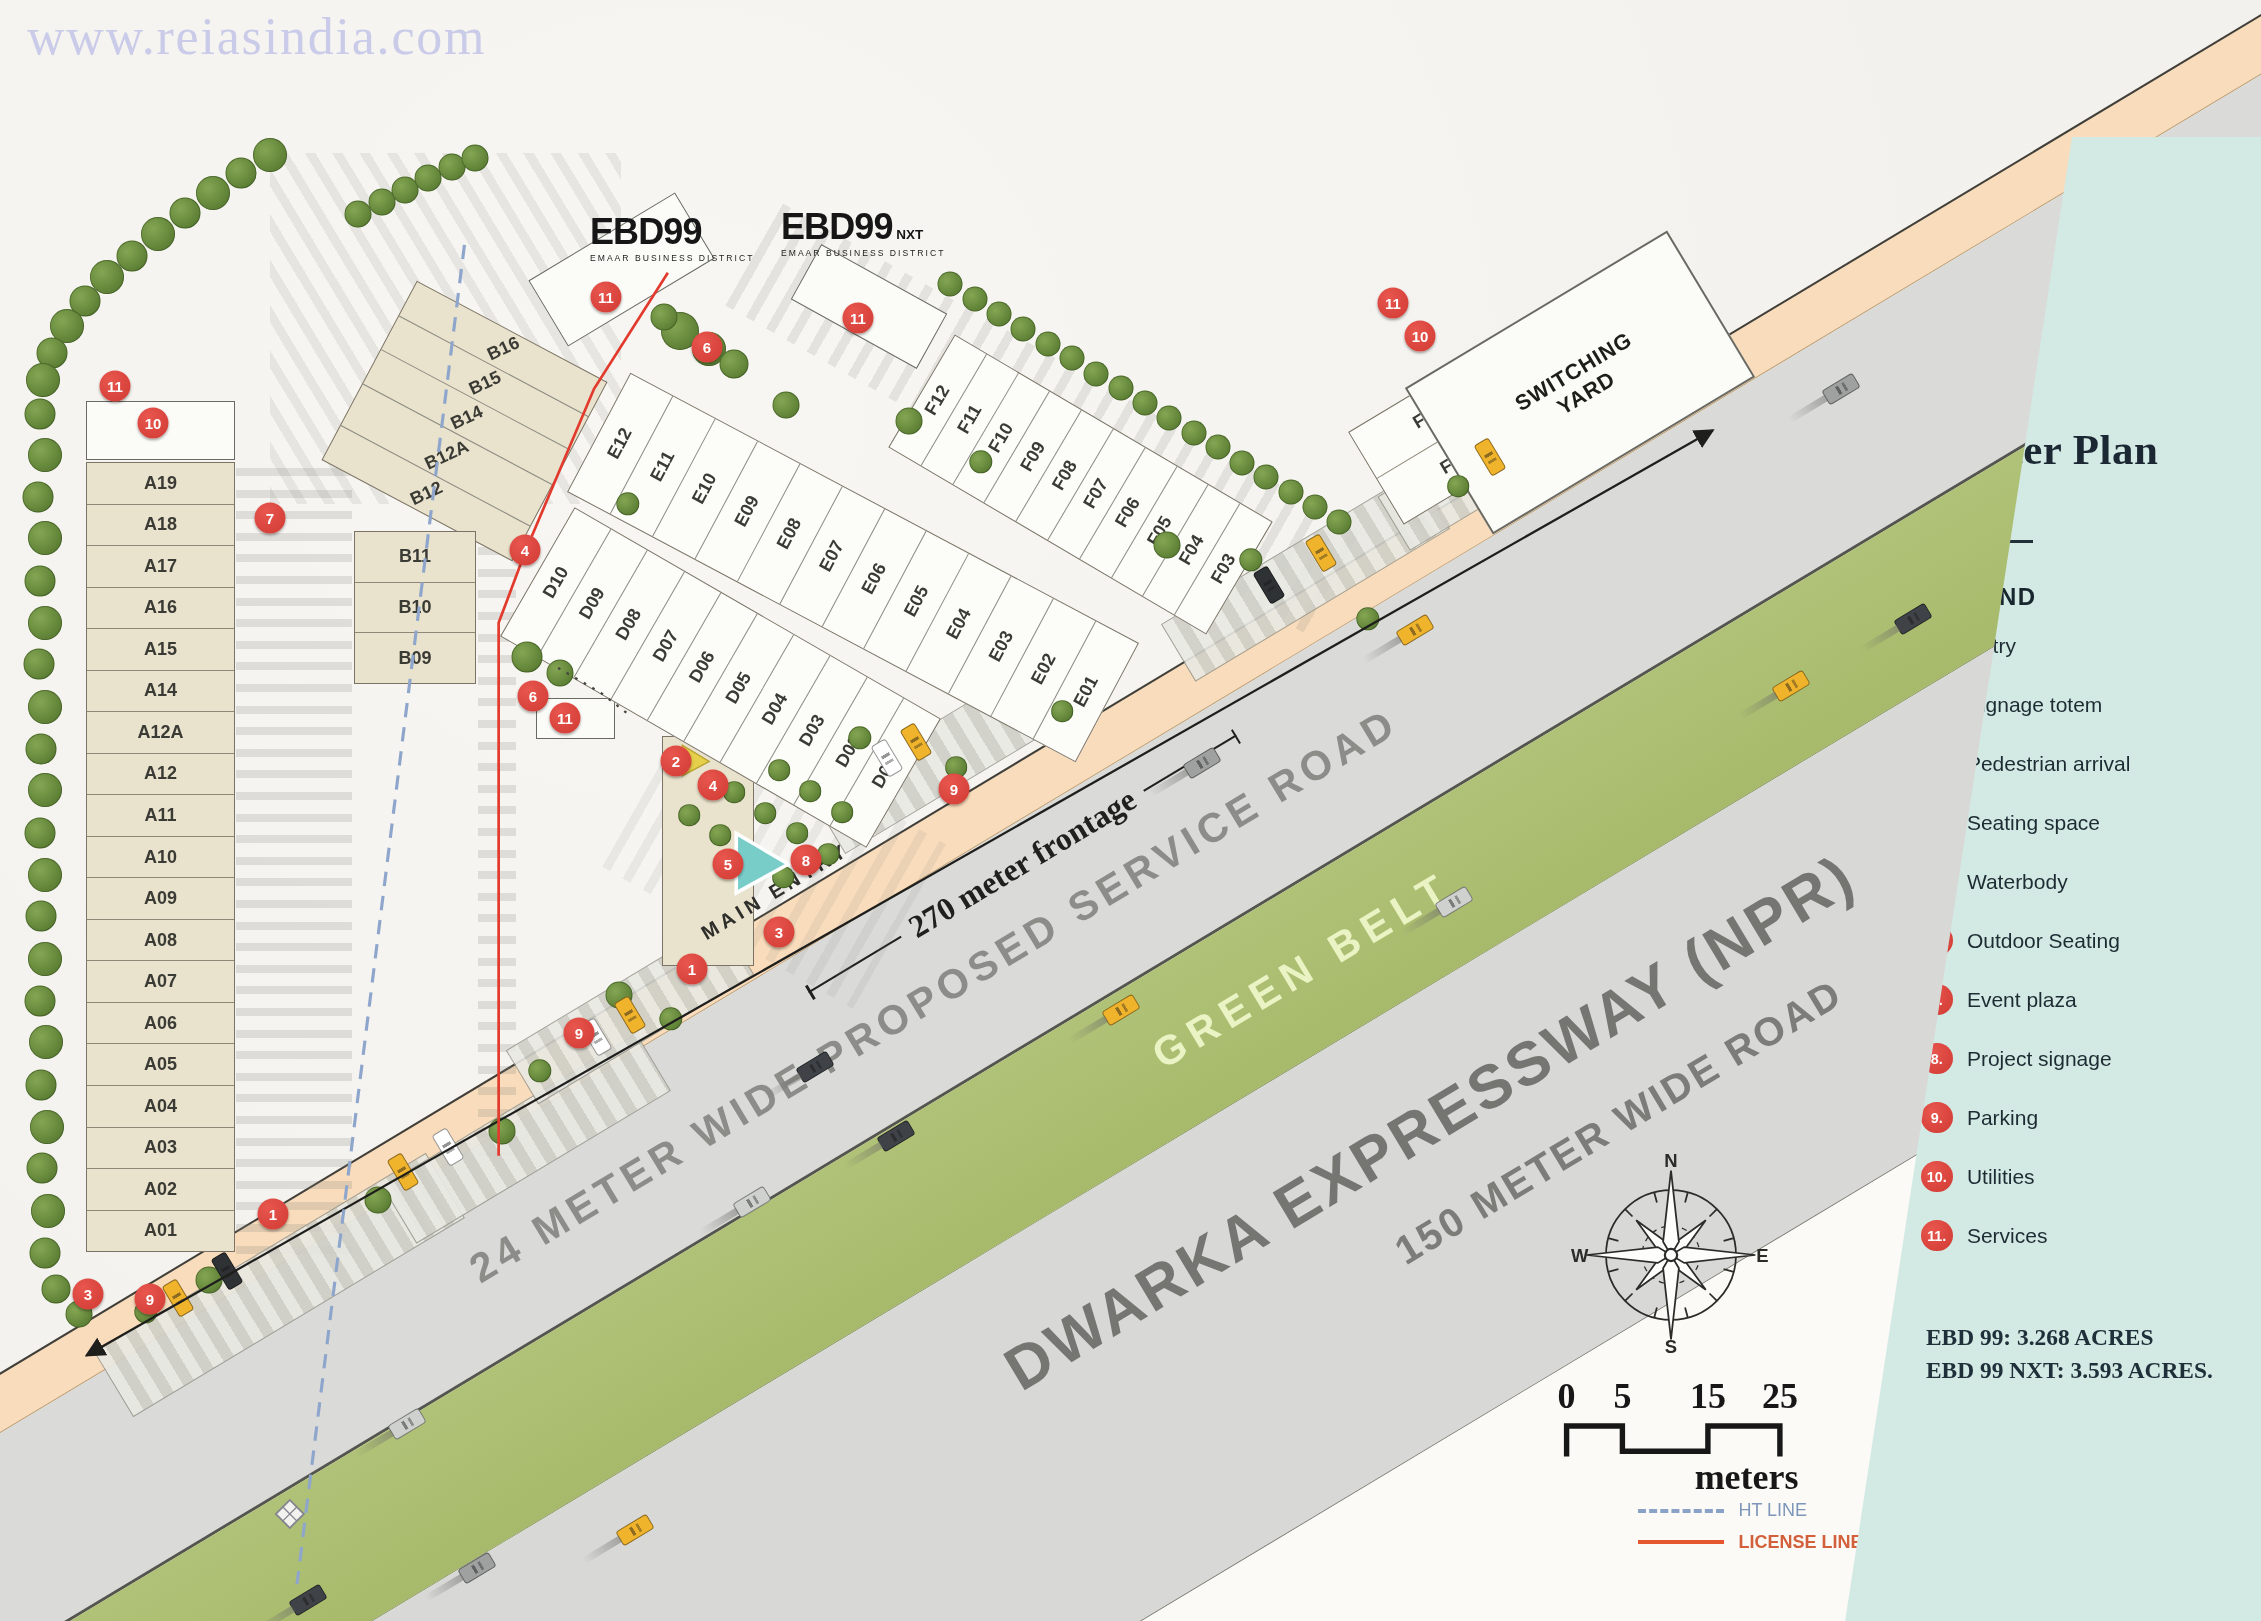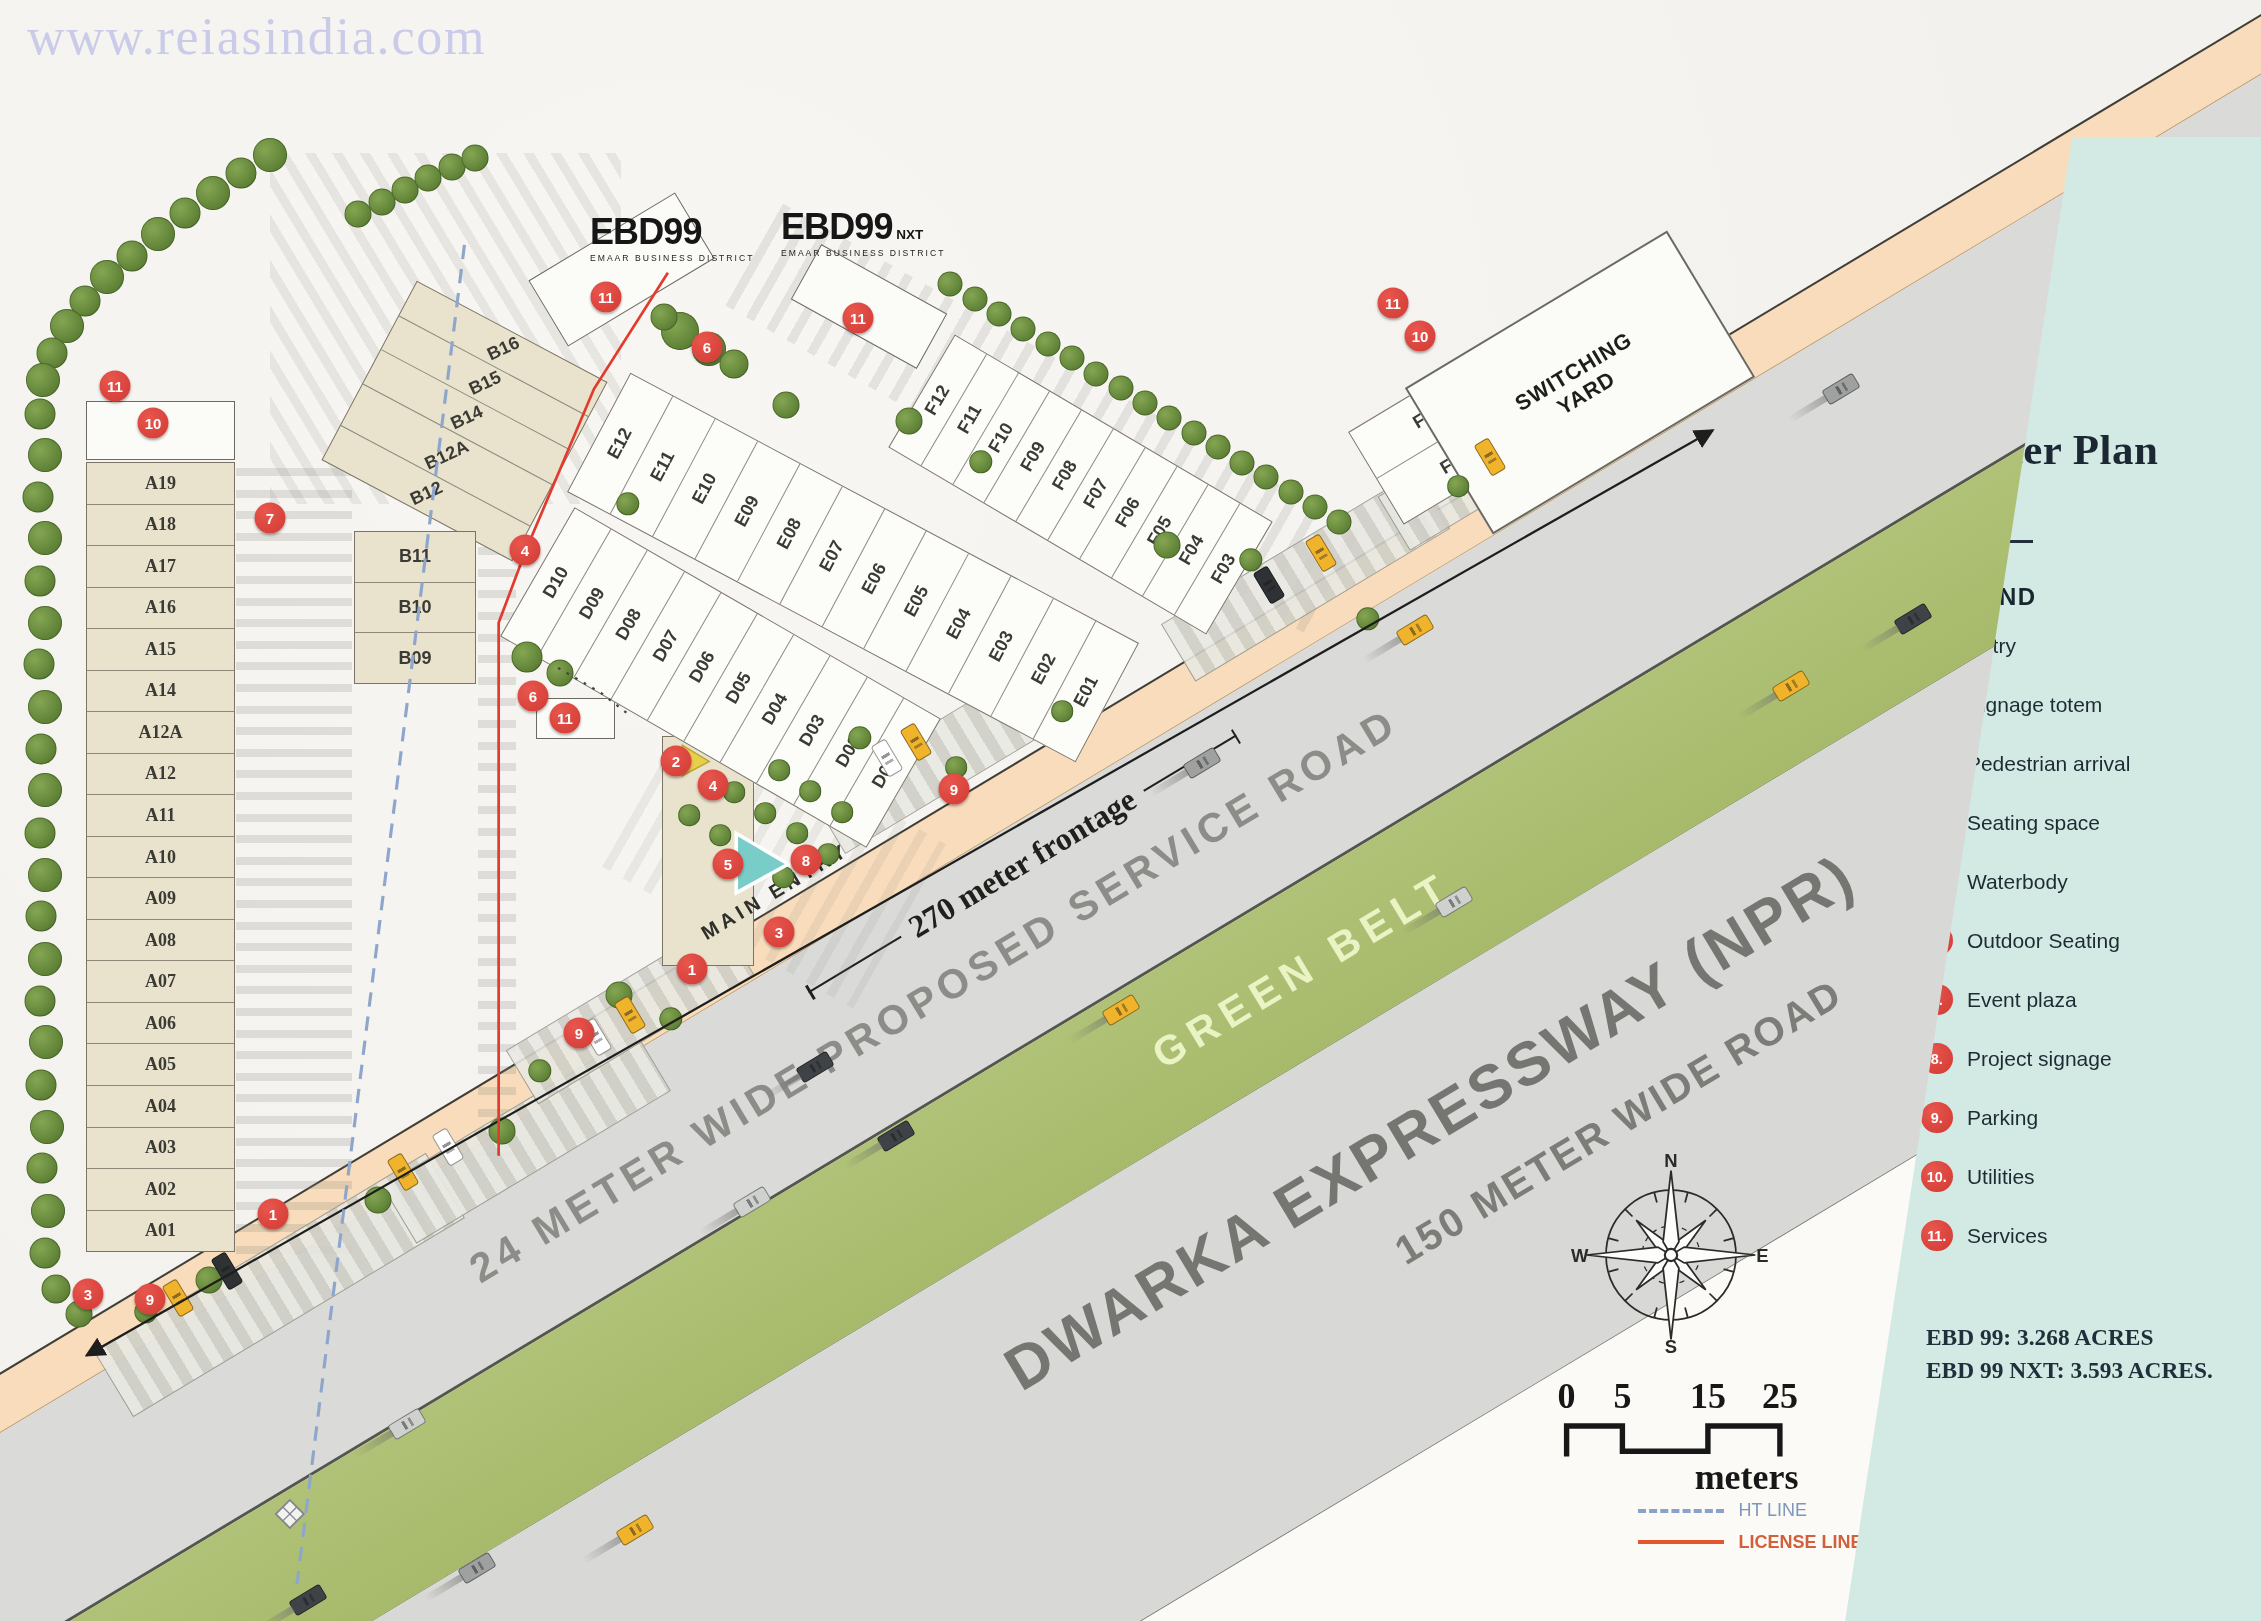--- a/index.html
+++ b/index.html
@@ -149,21 +149,21 @@
   <div class="abs parkband" style="left:504px;top:981px;width:252px;height:63px;transform:rotate(-31deg);"></div>
   <div class="abs parkband" style="left:810px;top:727px;width:252px;height:67px;transform:rotate(-31deg);"></div>
   <div class="abs parkband" style="left:1157px;top:543px;width:297px;height:67px;transform:rotate(-31deg);"></div>
   <div class="abs parkband" style="left:1377px;top:432px;width:234px;height:63px;transform:rotate(-31deg);"></div>
 
   <div class="bld" style="left:86px;top:401px;width:149px;height:59px;"></div>
   <div class="bld" style="left:536px;top:231px;width:171px;height:77px;transform:rotate(-31deg);"></div>
   <div class="bld" style="left:536px;top:698px;width:79px;height:41px;"></div>
   <div class="bld" style="left:797px;top:275px;width:144px;height:63px;transform:rotate(29deg);"></div>
 
-  <div class="block col beige" style="left:86px;top:462px;width:149px;height:790px;font-family:Liberation Serif, serif;">
+  <div class="block col beige" style="left:86px;top:462px;width:149px;height:790px;">
 
   <div class="cell">
         <span class="plot-label">A19</span>
       </div>
       <div class="cell">
         <span class="plot-label">A18</span>
       </div>
       <div class="cell">
         <span class="plot-label">A17</span>
       </div>

